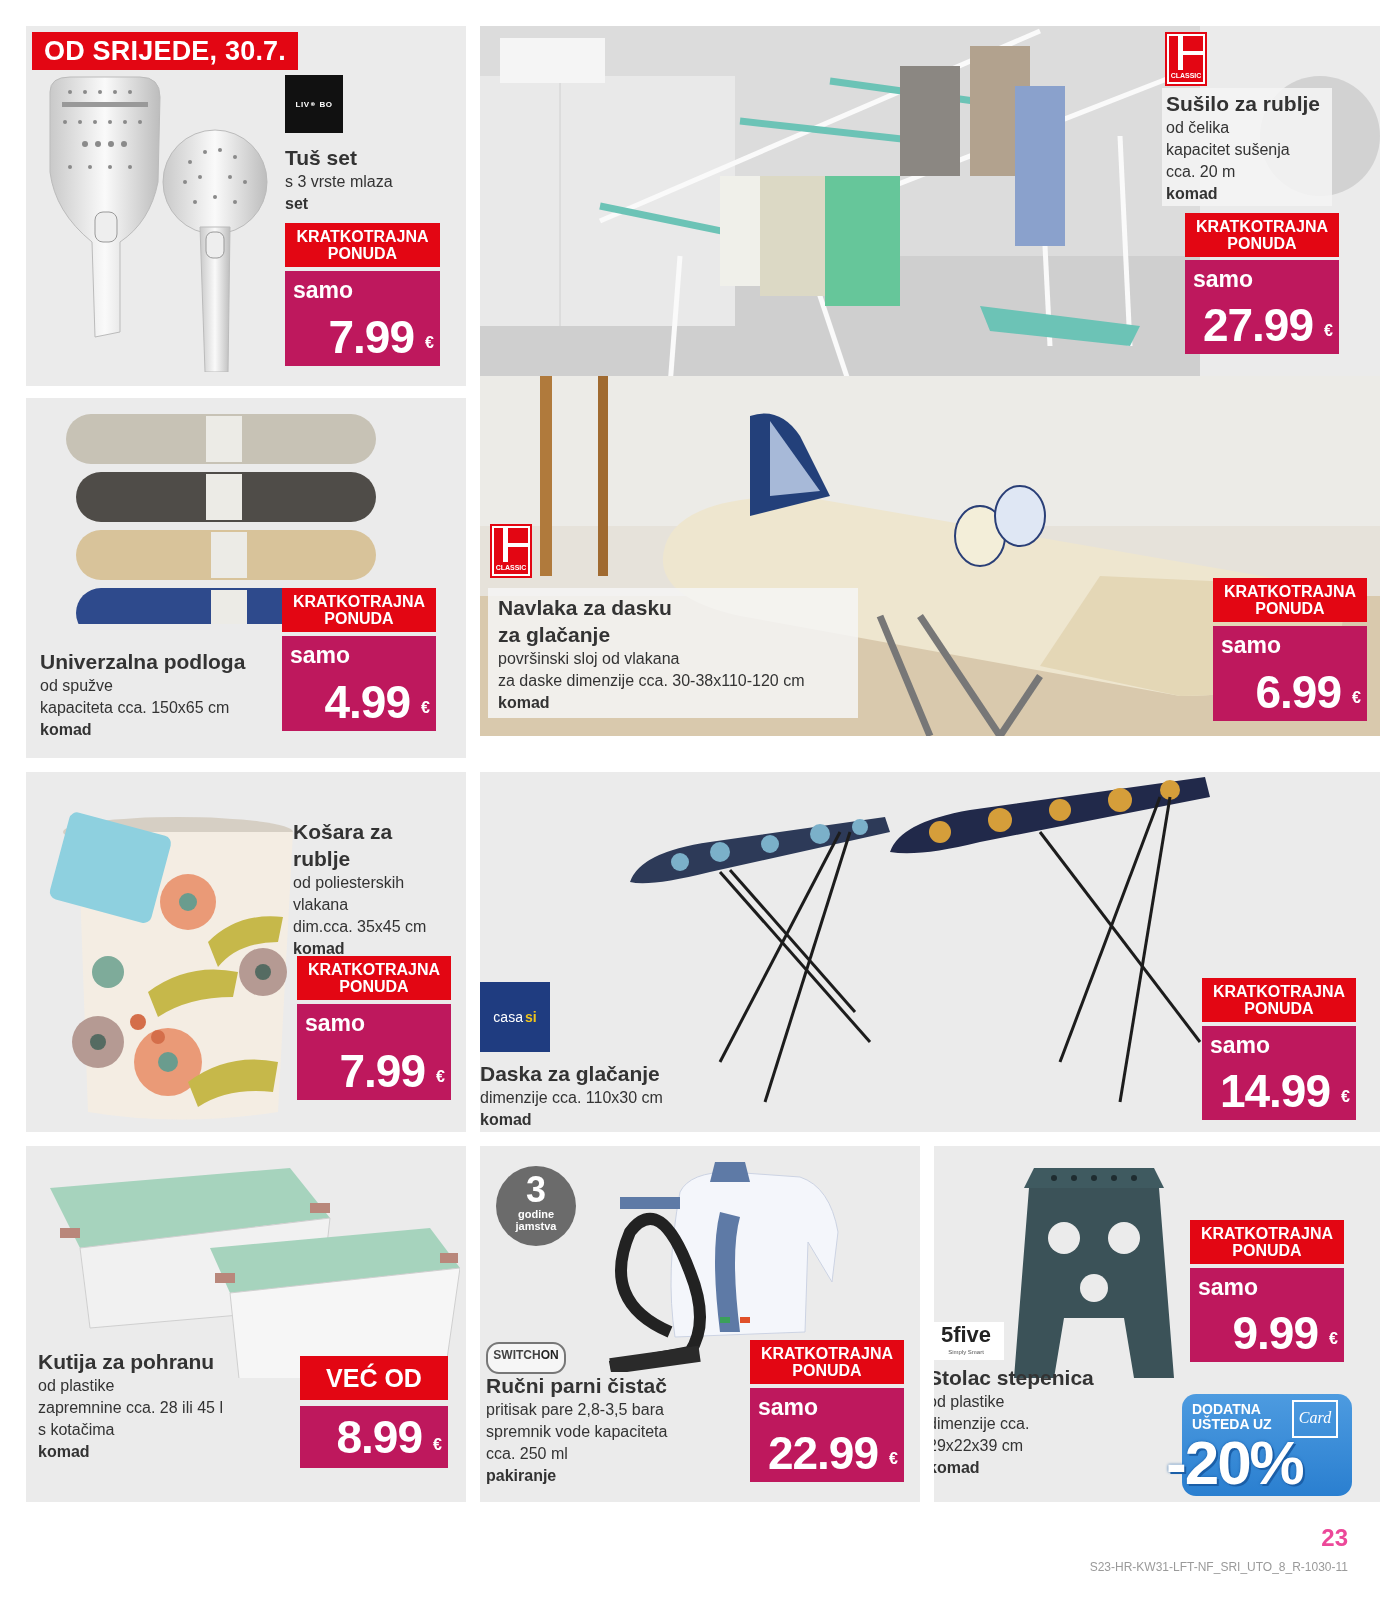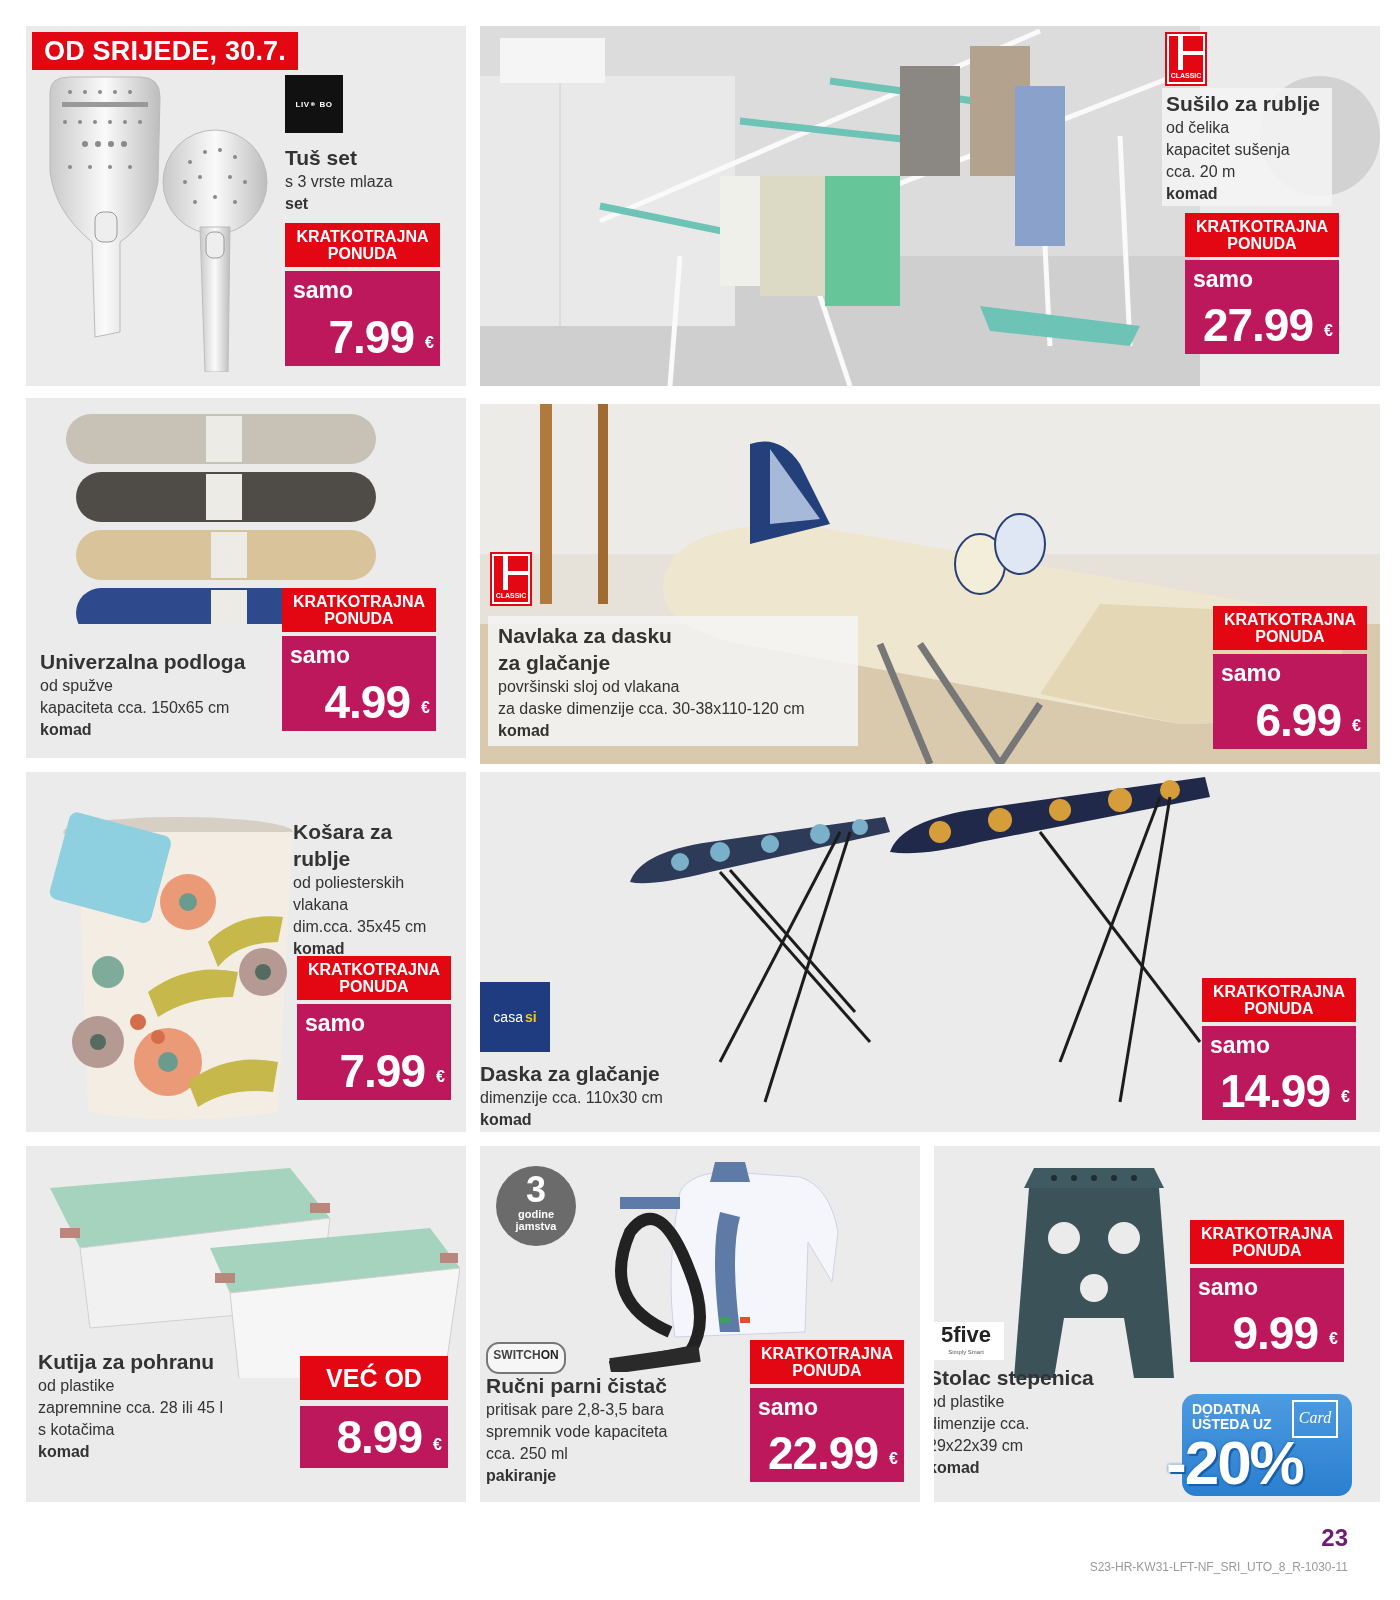--- a/index.html
+++ b/index.html
@@ -23,21 +23,21 @@
   .price-box .euro { position: absolute; right: 6px; bottom: 14px; font-size: 16px; font-weight: 700; }
 
   .desc-panel { position: absolute; background: rgba(245,245,245,0.86); padding: 6px 10px; }
 
   .kclassic { position: absolute; width: 42px; height: 54px; background: #fff; border: 2px solid #e30613; }
   .kclassic .k { position: absolute; left: 2px; top: 2px; width: 34px; height: 34px; background: #e30613; }
   .kclassic .k::before { content: ""; position: absolute; left: 9px; top: 0; width: 5px; height: 34px; background:#fff; }
   .kclassic .k::after { content: ""; position: absolute; left: 14px; top: 15px; width: 20px; height: 4px; background:#fff; }
   .kclassic .lbl { position: absolute; left: 2px; bottom: 2px; width: 34px; height: 12px; background: #e30613; color: #fff; font-size: 7px; font-weight: 700; text-align: center; line-height: 12px; }
 
-  .footer-page { position: absolute; right: 52px; top: 1524px; font-size: 24px; font-weight: 700; color: #701a75; }
+  .footer-page { position: absolute; right: 52px; top: 1524px; font-size: 24px; font-weight: 700; color: #ec4899; }
   .footer-code { position: absolute; right: 52px; top: 1560px; font-size: 12px; color: #9a9a9a; }
 </style>
 </head>
 <body>
 
 <div class="tile" style="left:26px;top:26px;width:440px;height:360px;">
 
   <svg class="img-ph" style="left:14px;top:46px;" width="230" height="300" viewBox="0 0 230 300">
     <defs>
       <linearGradient id="chrome" x1="0" x2="1">
@@ -191,21 +191,21 @@
   </div>
 
   <div style="position:absolute;left:14px;top:250px;width:240px;">
     <div class="title" style="white-space:nowrap;">Univerzalna podloga</div>
     <div class="desc">od spužve</div>
     <div class="desc" style="white-space:nowrap;">kapaciteta cca. 150x65 cm</div>
     <div class="unit">komad</div>
   </div>
 </div>
 
-<div class="tile" style="left:480px;top:404px;width:900px;height:360px;background:#e3ded5;">
+<div class="tile" style="left:480px;top:376px;width:900px;height:360px;background:#e3ded5;">
   <svg class="img-ph" style="left:0;top:0;" width="900" height="360" viewBox="0 0 900 360">
     <rect x="0" y="0" width="900" height="360" fill="#e6e2da"></rect>
     <rect x="0" y="0" width="900" height="150" fill="#ecebe7"></rect>
     <rect x="60" y="0" width="12" height="200" fill="#b07a3c"></rect>
     <rect x="118" y="0" width="10" height="200" fill="#a06a30"></rect>
     <rect x="0" y="220" width="900" height="140" fill="#d9c9ad"></rect>
     <path d="M185 170 Q200 120 320 120 L840 210 Q870 220 860 260 Q840 320 700 320 L260 240 Q170 220 185 170 Z" fill="#eee6cf"></path>
     <path d="M620 200 L840 210 Q870 220 860 260 Q840 320 700 320 L560 290 Z" fill="#e4d7b6"></path>
     <path d="M270 40 Q300 30 320 60 L350 120 L270 140 Z" fill="#23407a"></path>
     <path d="M290 45 L340 115 L290 120 Z" fill="#a7b9d8"></path>

